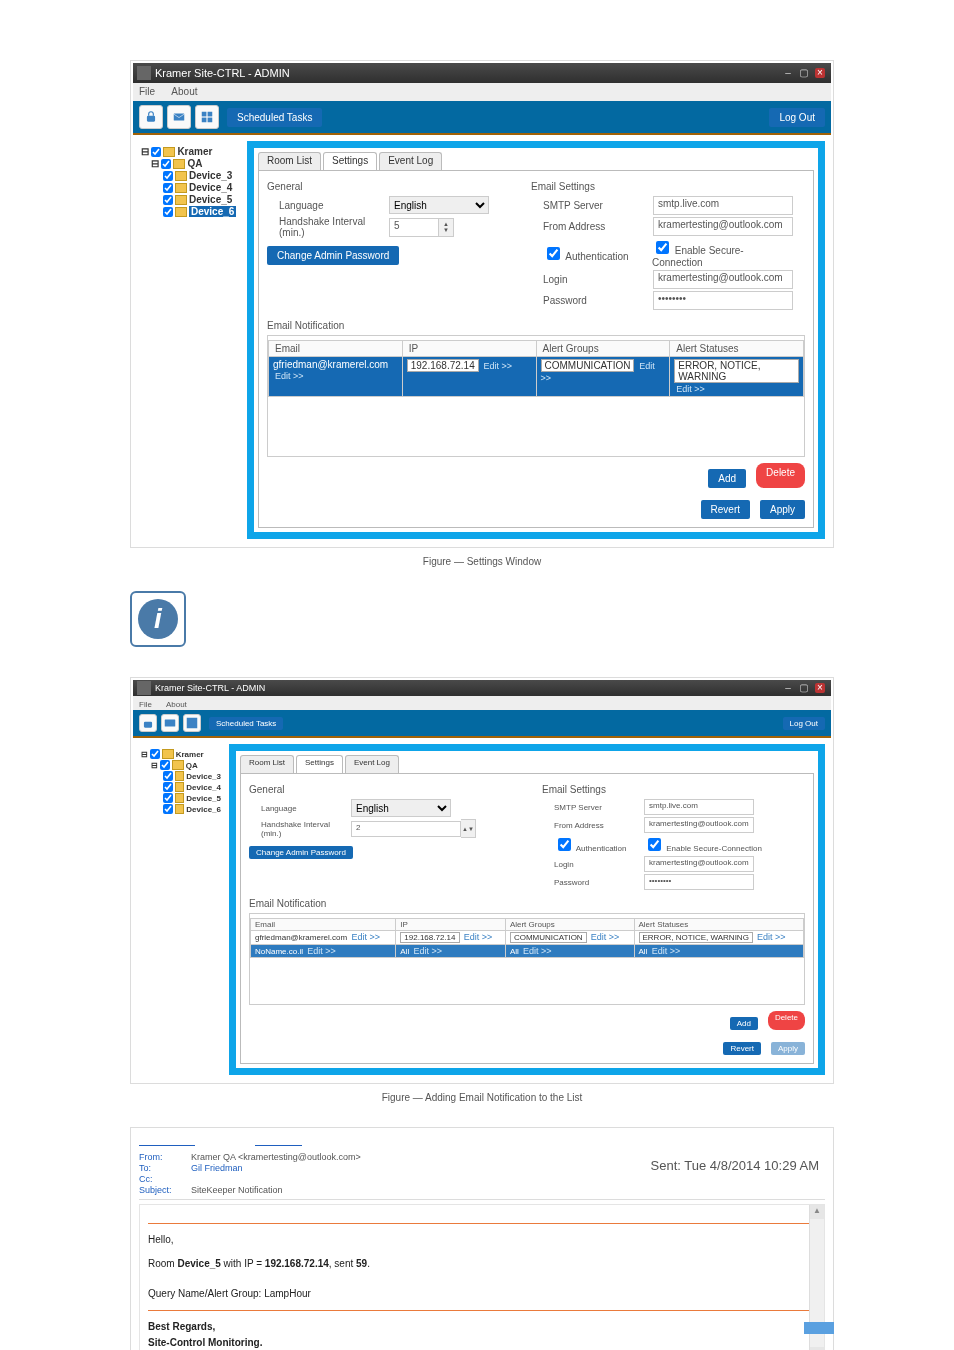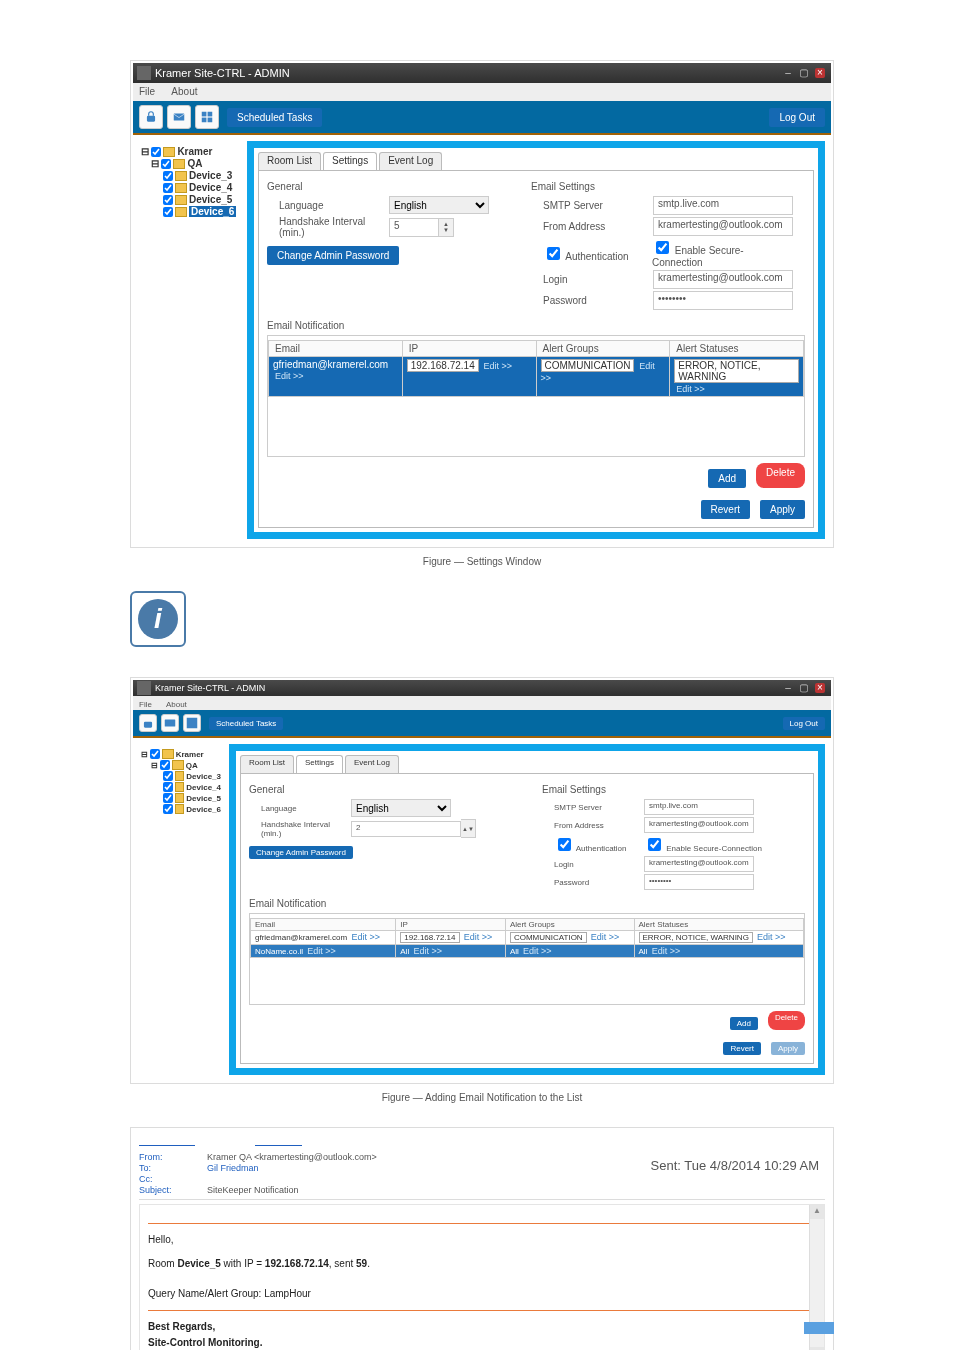--- a/index.html
+++ b/index.html
@@ -73,21 +73,21 @@
   .small .field-row .lbl{width:90px}
   .small .field-row .val{height:12px;min-width:100px;font-size:8px}
   .small .btn-blue,.small .btn-red{font-size:8px;padding:2px 7px}
   .small .notif-table th,.small .notif-table td{font-size:8px;padding:1px 4px}
   .small .table-scroll{height:90px}
 
   
   .email-fig{border:1px solid #dcdcdc;background:#fff;padding:6px 8px;position:relative}
   .email-top-links{display:flex;gap:60px;margin-bottom:6px}
   .email-top-links span{color:#1f5fbf;border-bottom:1px solid #1f5fbf;font-size:10px}
-  .email-hdr{font-size:9px;color:#555;display:flex;gap:24px;margin:1px 0}
+  .email-hdr{font-size:9px;color:#555;display:flex;gap:8px;margin:1px 0}
   .email-hdr .eh-lbl{width:44px;color:#1f5fbf}
   .email-sent{position:absolute;right:14px;top:30px;font-size:13px;color:#555}
   .email-sep{border:none;border-top:1px solid #dcdcdc;margin:4px 0}
   .email-subj-bold{font-size:11px;font-weight:bold;color:#222;margin:6px 0}
   .email-body-box{border:1px solid #e5e5e5;padding:10px 8px;font-size:10px;color:#222;line-height:1.6;position:relative}
   .email-body-box hr{border:none;border-top:1px solid #ea7a3b;margin:8px 0}
   .email-scrollbar{position:absolute;right:0;top:0;bottom:0;width:14px;background:#f0f0f0;border-left:1px solid #ddd}
   .email-scrollbar .arrow{height:14px;background:#e6e6e6;text-align:center;font-size:8px;color:#888}
   .footer-bar{position:absolute;right:120px;bottom:16px;width:30px;height:12px;background:#5aa0e0}
 </style>

